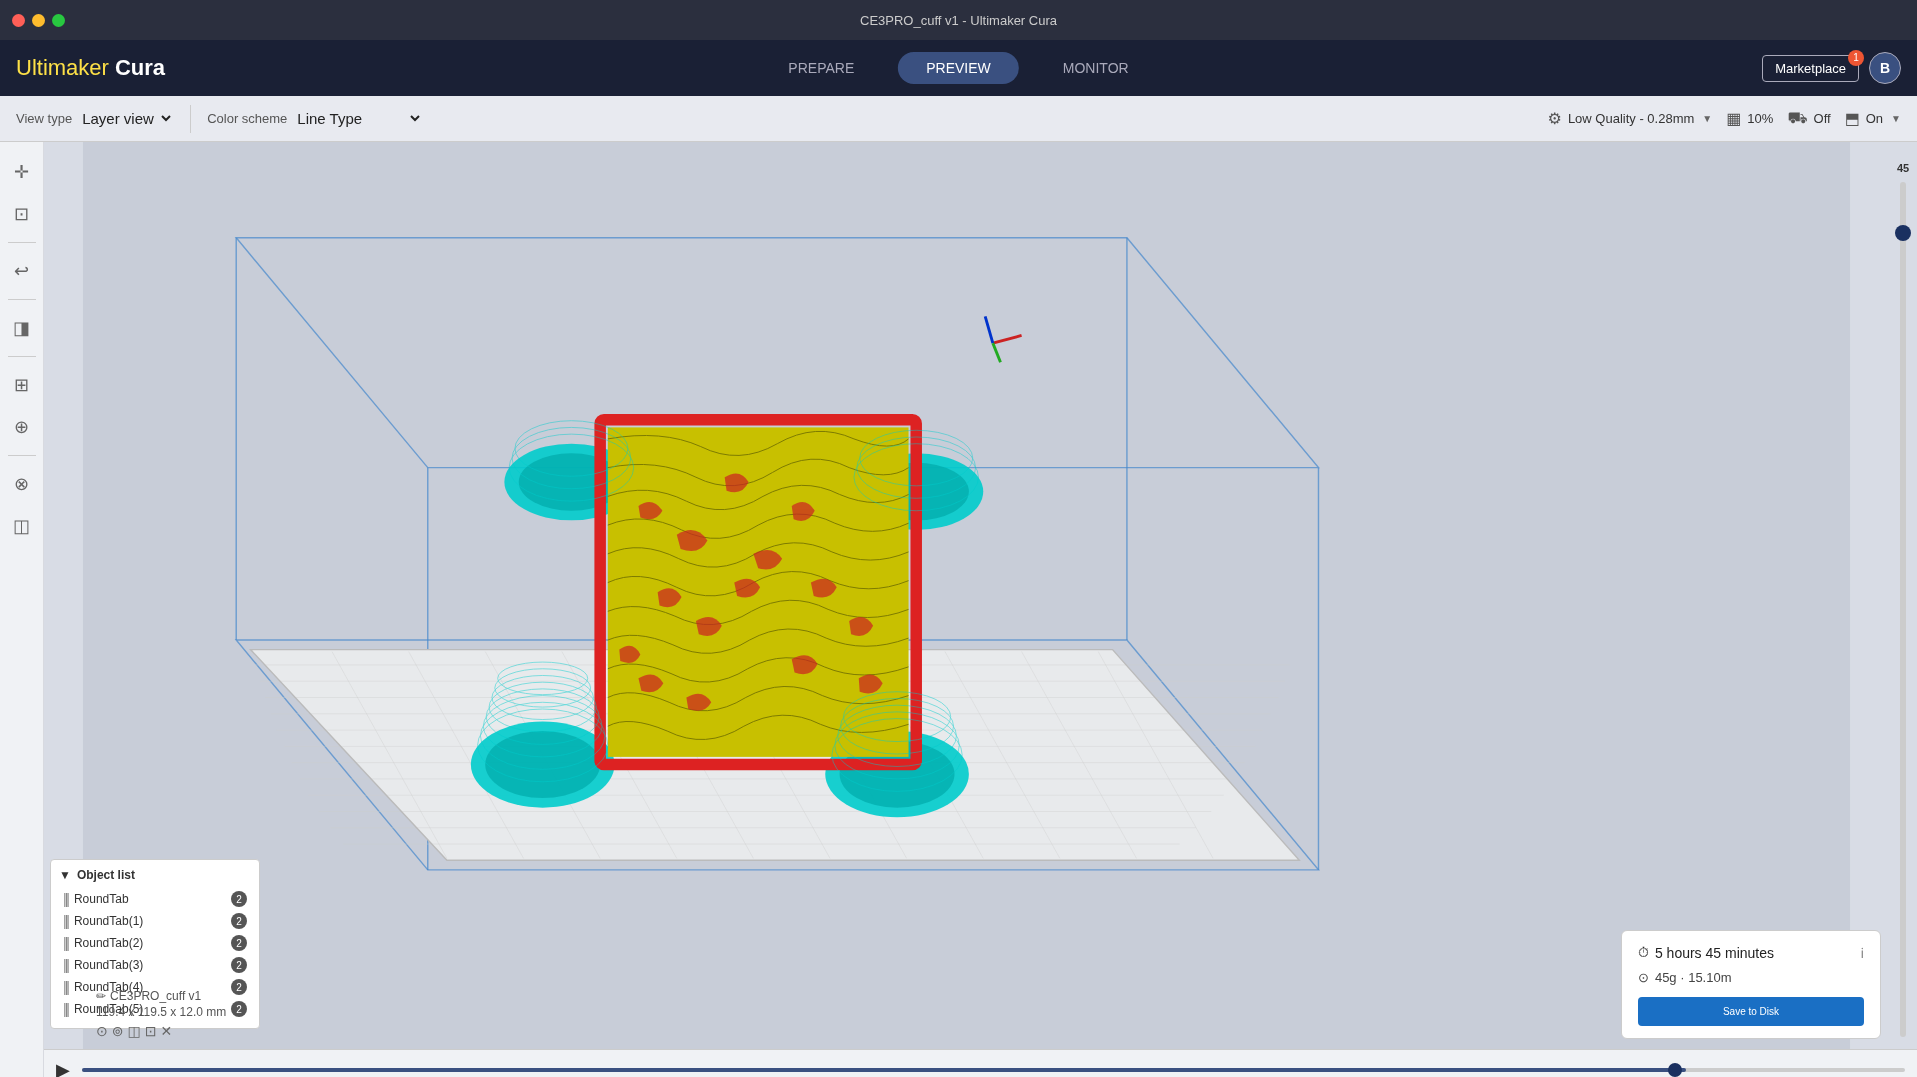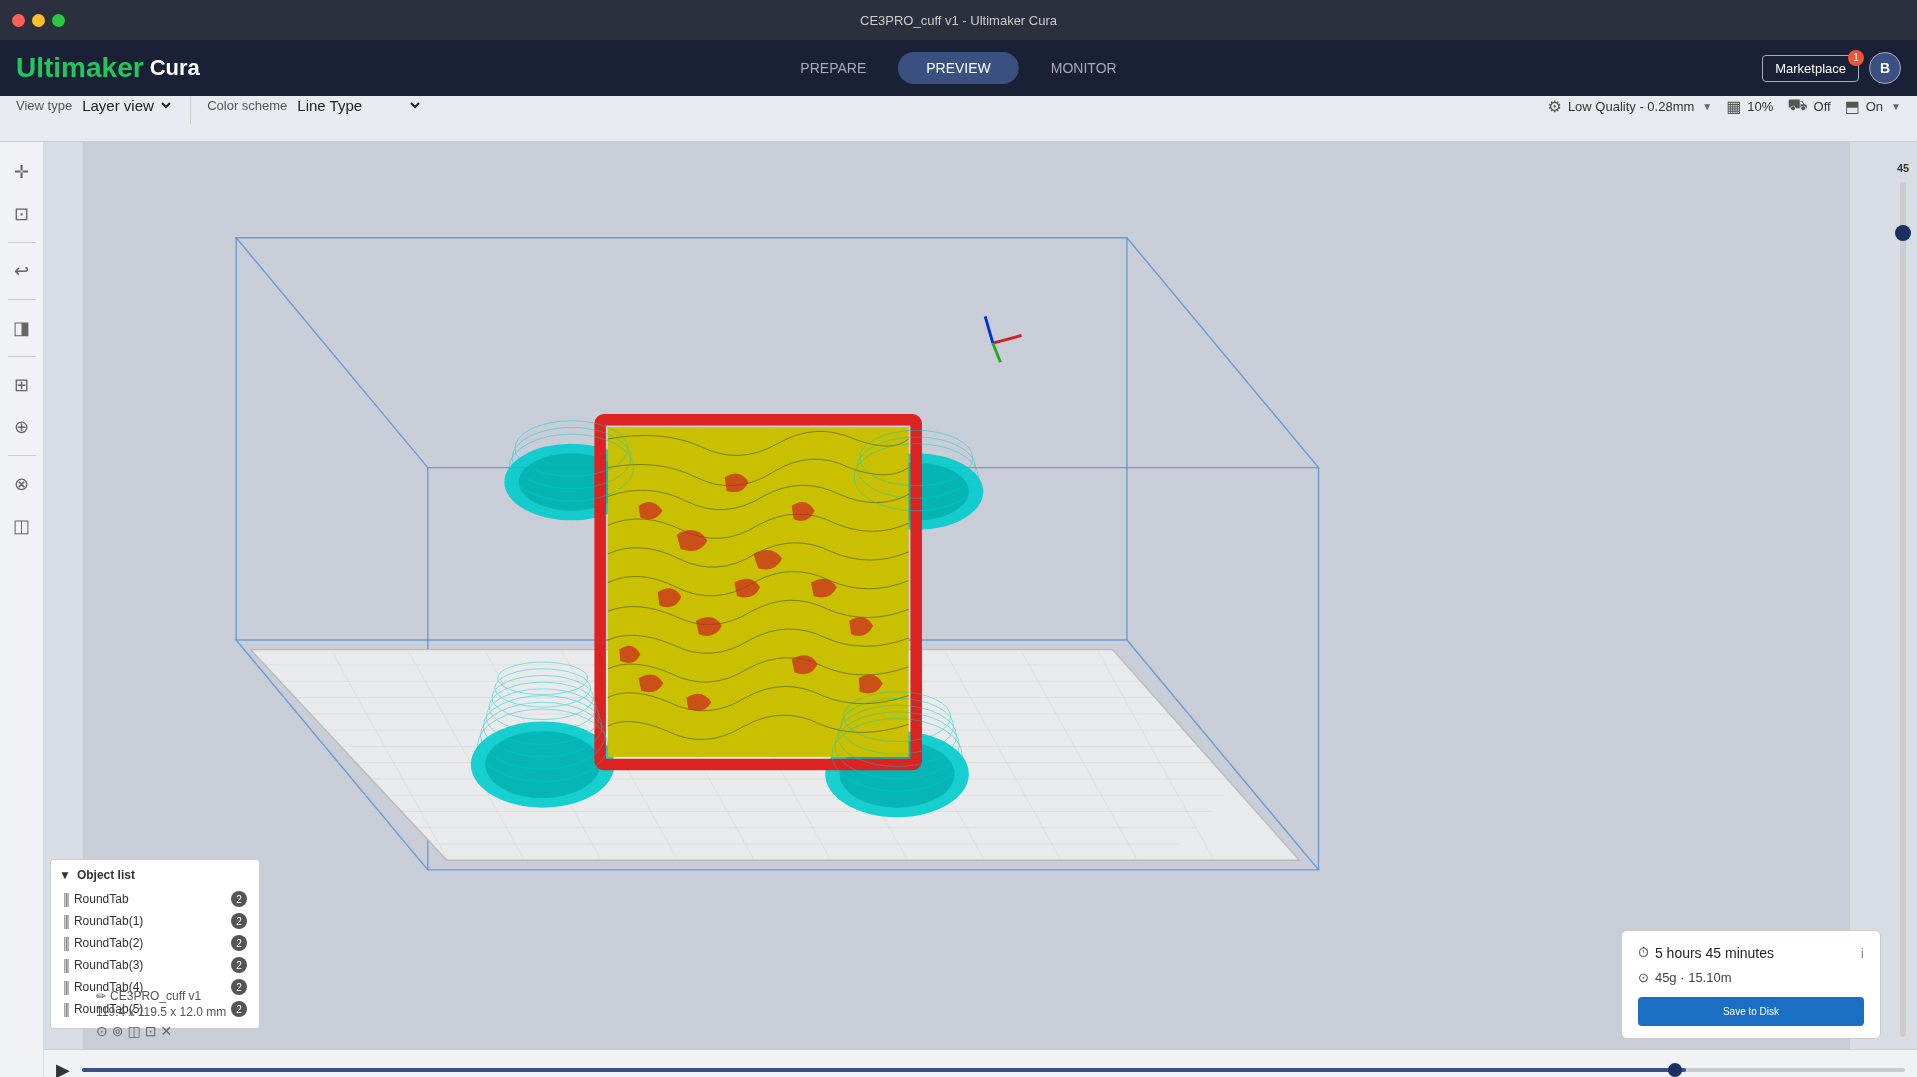--- a/index.html
+++ b/index.html
@@ -40,28 +40,28 @@
       display: flex;
       align-items: center;
       padding: 0 16px;
       position: relative;
     }
     .app-logo {
       display: flex;
       align-items: center;
       gap: 6px;
     }
-    .logo-ultimaker { color: #22c55e; font-size: 28px; font-weight: 700; }
+    .logo-ultimaker { color: #fde047; font-size: 22px; font-weight: 400; }
     .logo-cura { color: white; font-size: 22px; font-weight: 600; }
     .nav-center {
       position: absolute;
       left: 50%;
       transform: translateX(-50%);
       display: flex;
-      gap: 4px;
+      gap: 16px;
     }
     .nav-btn {
       padding: 8px 28px;
       font-size: 14px;
       color: #aab;
       background: transparent;
       border: none;
       cursor: pointer;
       font-family: inherit;
     }
@@ -115,21 +115,21 @@
       font-size: 14px;
       font-weight: bold;
       cursor: pointer;
     }
 
     
     .secondary-toolbar {
       height: 46px;
       background: #e8eaf0;
       display: flex;
-      align-items: flex-start;
+      align-items: center;
       padding: 0 16px;
       gap: 0;
       border-bottom: 1px solid #ccc;
     }
     .toolbar-group {
       display: flex;
       align-items: center;
       gap: 6px;
     }
     .toolbar-label {

